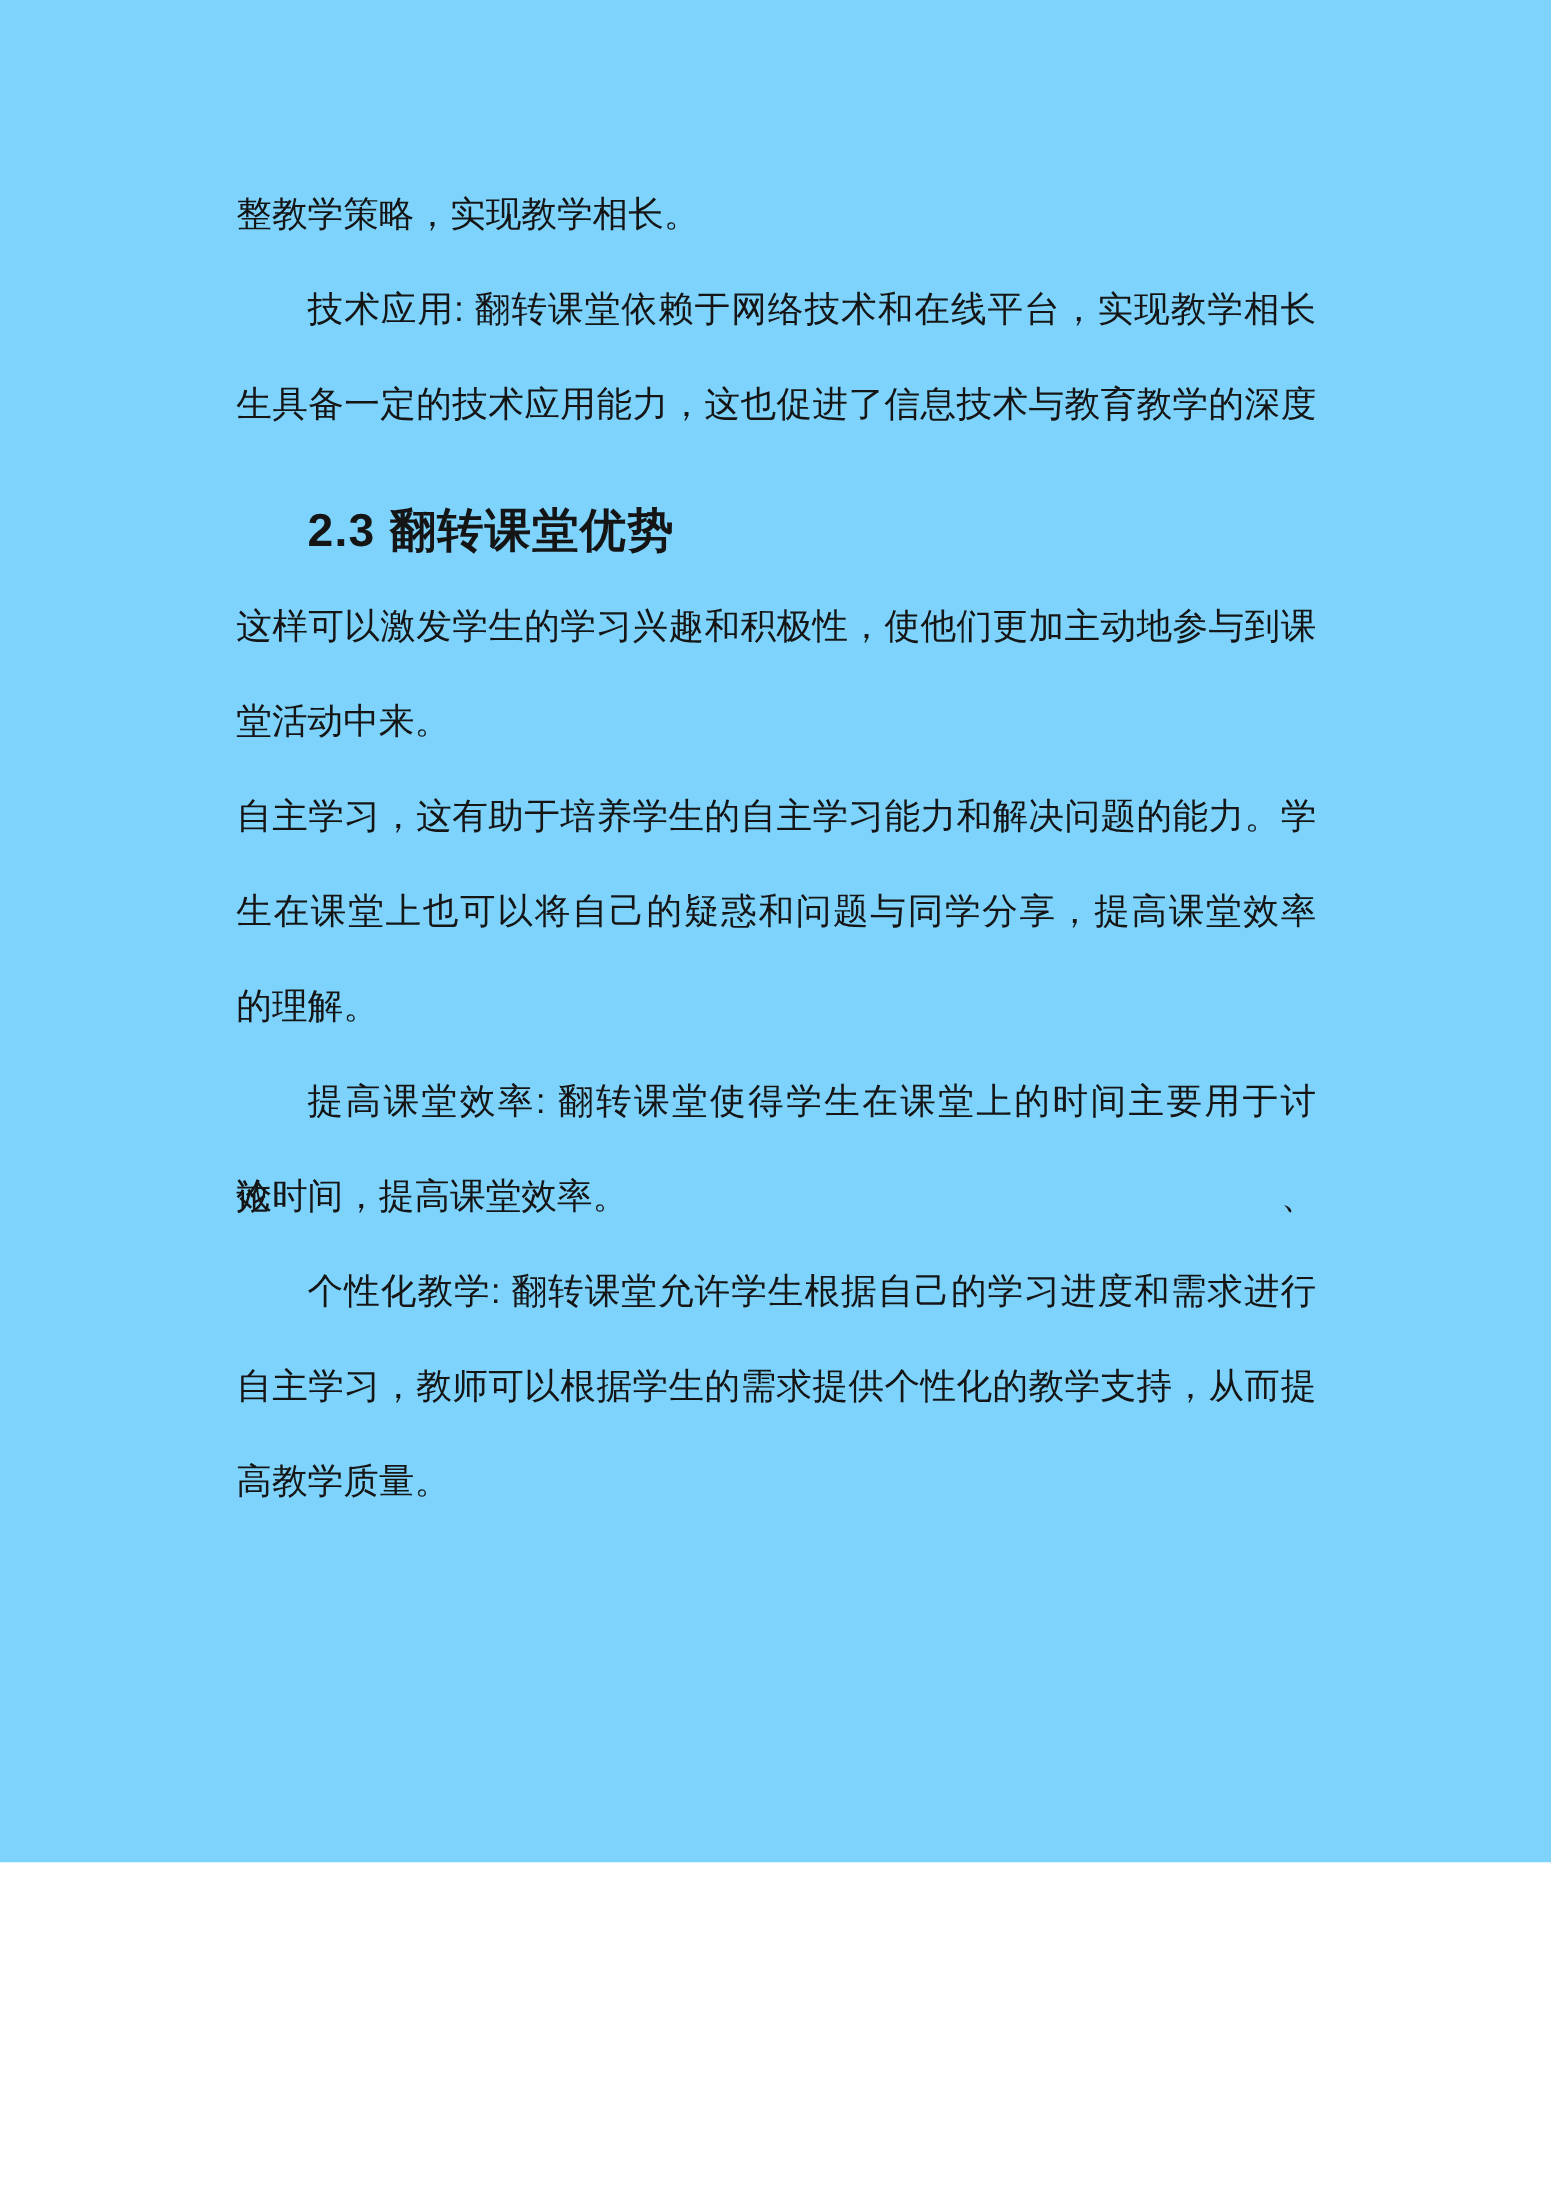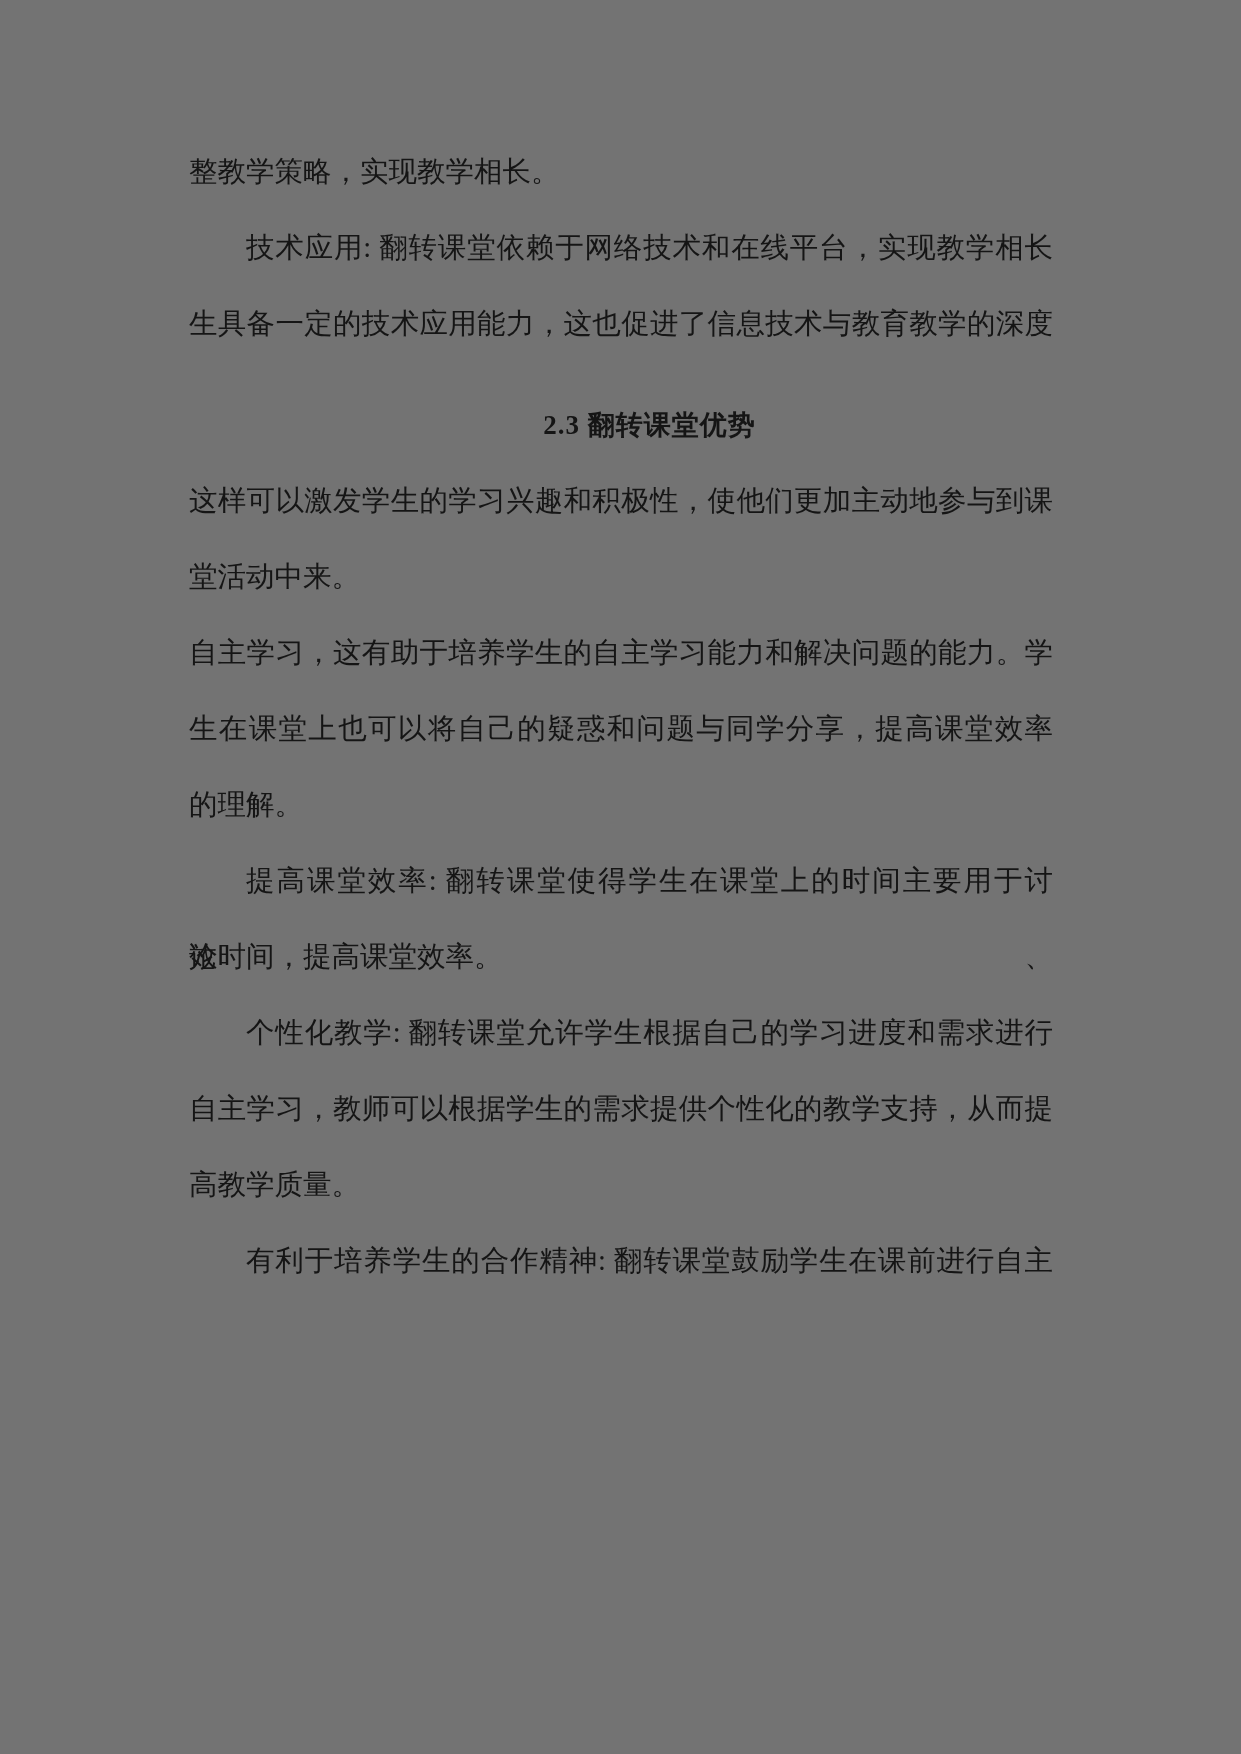--- a/index.html
+++ b/index.html
@@ -1,22 +1,22 @@
 <!DOCTYPE html>
 <html><head>
 <meta charset="utf-8">
 <style>
   html, body { margin: 0; padding: 0; background: #ffffff; }
   .page {
     position: relative;
     width: 1241px;
-    height: 1754px;
-    background: #737373;
+    height: 1490px;
+    background: #7dd3fc;
     overflow: hidden;
-    font-family: Liberation Serif, serif;
+    font-family: Liberation Sans, sans-serif;
   }
   .textblock {
     position: absolute;
     left: 189px;
     top: 134px;
     width: 864px;
   }
   .line {
     height: 76px;
     line-height: 76px;
@@ -26,24 +26,23 @@
     overflow: visible;
   }
   .indent { text-indent: 57px; }
   .justify {
     text-align: justify;
     text-align-last: justify;
     text-justify: inter-character;
   }
   .heading {
     font-weight: bold;
-    font-size: 27px;
+    font-size: 37px;
     margin-top: 25px;
     letter-spacing: 1px;
-    text-align: center;
   }
 </style>
 </head>
 <body>
 
 <div class="page">
   <div class="textblock">
       <div class="line">整教学策略，实现教学相长。</div>
       <div class="line indent justify">技术应用: 翻转课堂依赖于网络技术和在线平台，实现教学相长</div>
       <div class="line justify">生具备一定的技术应用能力，这也促进了信息技术与教育教学的深度</div>
@@ -51,15 +50,14 @@
       <div class="line justify">这样可以激发学生的学习兴趣和积极性，使他们更加主动地参与到课</div>
       <div class="line">堂活动中来。</div>
       <div class="line justify">自主学习，这有助于培养学生的自主学习能力和解决问题的能力。学</div>
       <div class="line justify">生在课堂上也可以将自己的疑惑和问题与同学分享，提高课堂效率</div>
       <div class="line">的理解。</div>
       <div class="line indent justify">提高课堂效率: 翻转课堂使得学生在课堂上的时间主要用于讨论、</div>
       <div class="line">效时间，提高课堂效率。</div>
       <div class="line indent justify">个性化教学: 翻转课堂允许学生根据自己的学习进度和需求进行</div>
       <div class="line justify">自主学习，教师可以根据学生的需求提供个性化的教学支持，从而提</div>
       <div class="line">高教学质量。</div>
-      <div class="line indent justify">有利于培养学生的合作精神: 翻转课堂鼓励学生在课前进行自主</div>
     </div>
 </div>
 
 </body></html>

